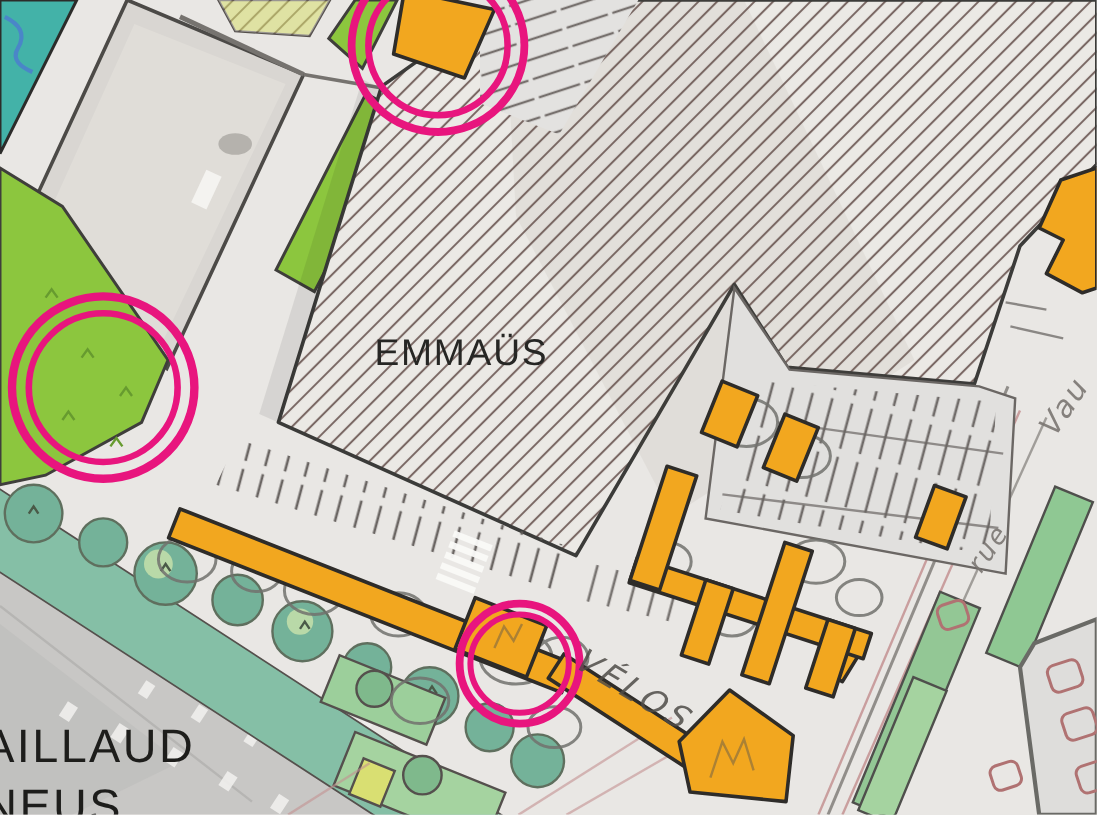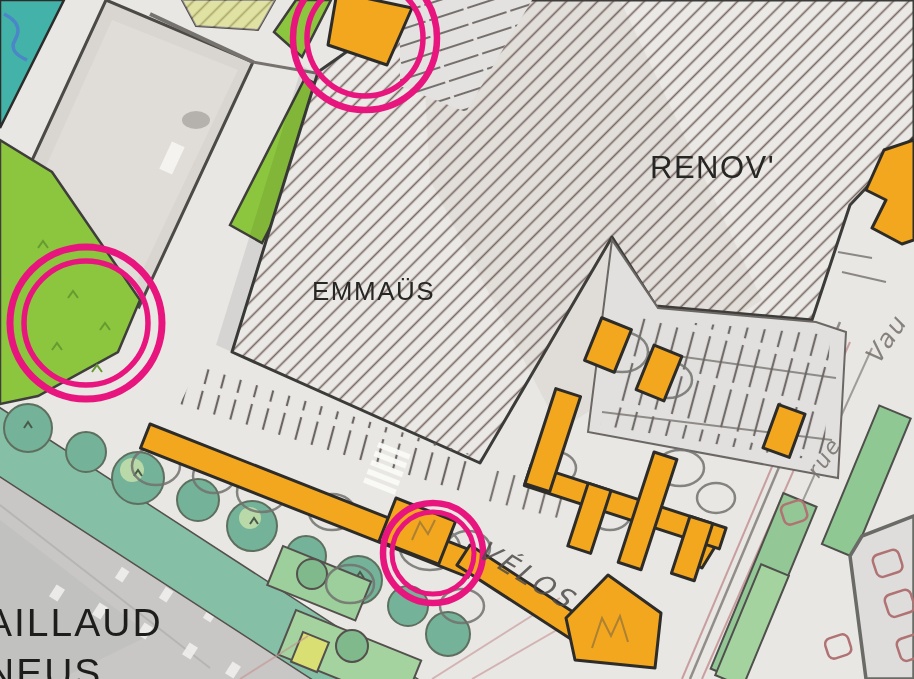--- a/index.html
+++ b/index.html
@@ -1,20 +1,20 @@
 <!DOCTYPE html>
 <html><head>
 <meta charset="utf-8">
 <style>
   html,body{margin:0;padding:0;background:#e9e7e4;}
   #stage{position:relative;width:914px;height:679px;overflow:hidden;background:#e9e7e4;
          font-family:"Liberation Sans",sans-serif;}
   #basemap{position:absolute;left:0;top:0;}
   .lbl{position:absolute;color:#262624;font-weight:400;letter-spacing:1.5px;white-space:nowrap;}
-  .lbl-emmaus{left:312px;top:276px;font-size:26px;}
+  .lbl-emmaus{left:312px;top:276px;font-size:31px;}
   .lbl-renov{left:650px;top:144px;font-size:31px;line-height:48px;}
   .lbl-corner{left:-14px;top:598px;font-size:39px;line-height:50px;letter-spacing:2px;color:#1d1d1b;}
   .scribble{position:absolute;color:#4f4c48;font-family:"DejaVu Sans",sans-serif;font-style:italic;}
   .scr-velos{left:492px;top:536px;font-size:27px;letter-spacing:4px;transform:rotate(31deg) skewX(-6deg);transform-origin:left top;opacity:.85;}
   .scr-rue{left:802px;top:468px;font-size:22px;letter-spacing:2px;transform:rotate(-56deg);transform-origin:left top;color:#7b7672;opacity:.9;}
   .scr-vau{left:860px;top:352px;font-size:25px;letter-spacing:2px;transform:rotate(-56deg);transform-origin:left top;color:#7b7672;opacity:.9;}
 </style>
 </head>
 <body>
 
@@ -217,21 +217,20 @@
     <circle cx="365" cy="38" r="58" stroke-width="5.5"></circle>
     <circle cx="86" cy="323" r="76" stroke-width="7"></circle>
     <circle cx="86" cy="323" r="62" stroke-width="5.5"></circle>
     <circle cx="433" cy="553" r="50" stroke-width="6.5"></circle>
     <circle cx="433" cy="553" r="41" stroke-width="5"></circle>
   </g>
 </svg>
 
   <div class="lbl lbl-emmaus">EMMAÜS</div>
   <div class="lbl lbl-renov">
-    <div>RENOV'</div>
   </div>
   <div class="lbl lbl-corner">
     <div>AILLAUD</div>
     <div>NEUS</div>
   </div>
 
   <div class="scribble scr-velos">VÉLOS</div>
   <div class="scribble scr-rue">rue</div>
   <div class="scribble scr-vau">Vau</div>
 </div>

